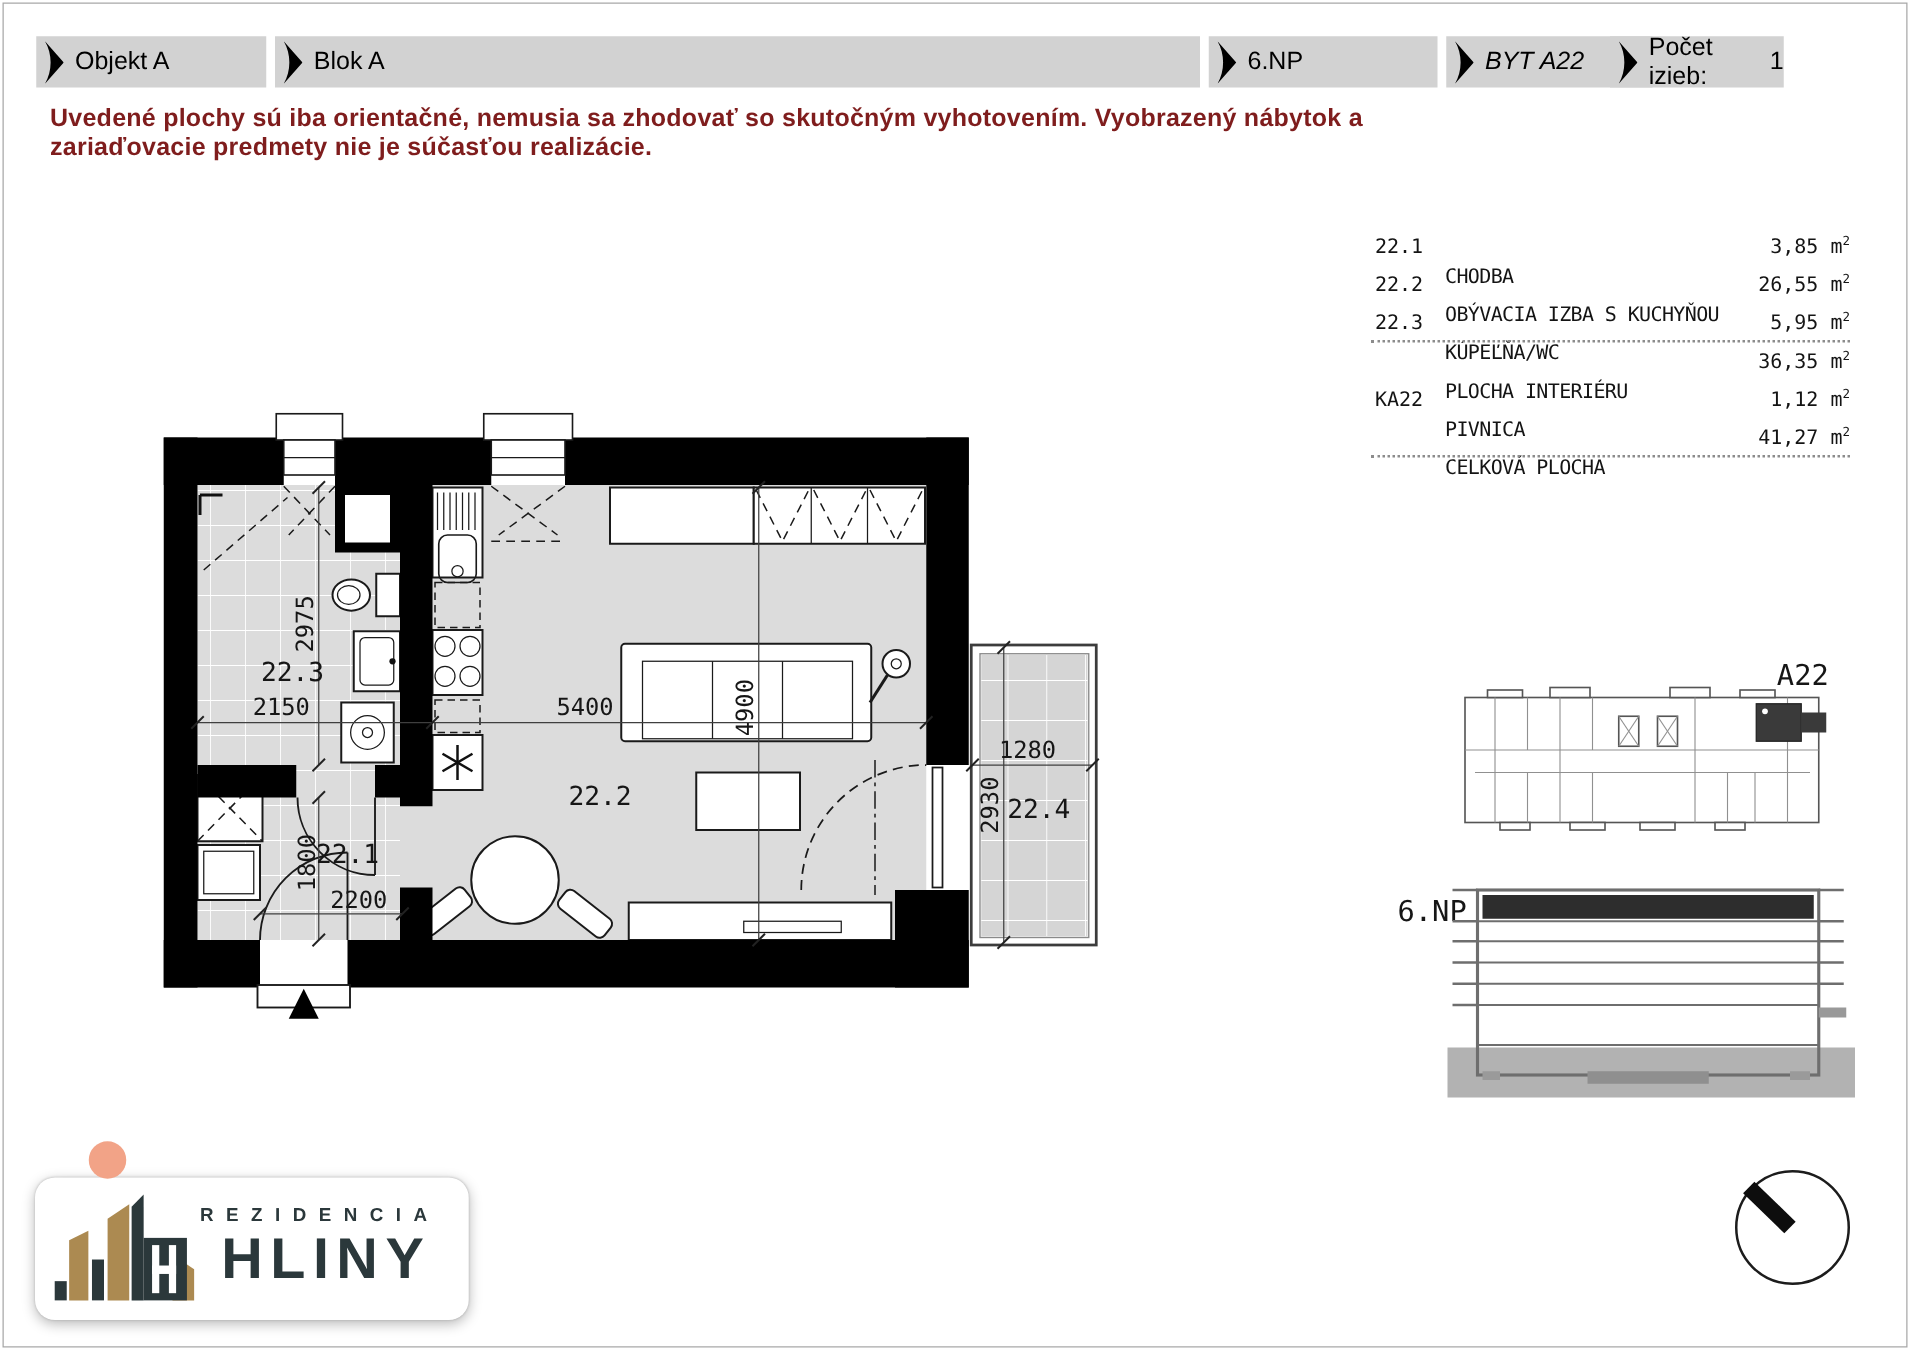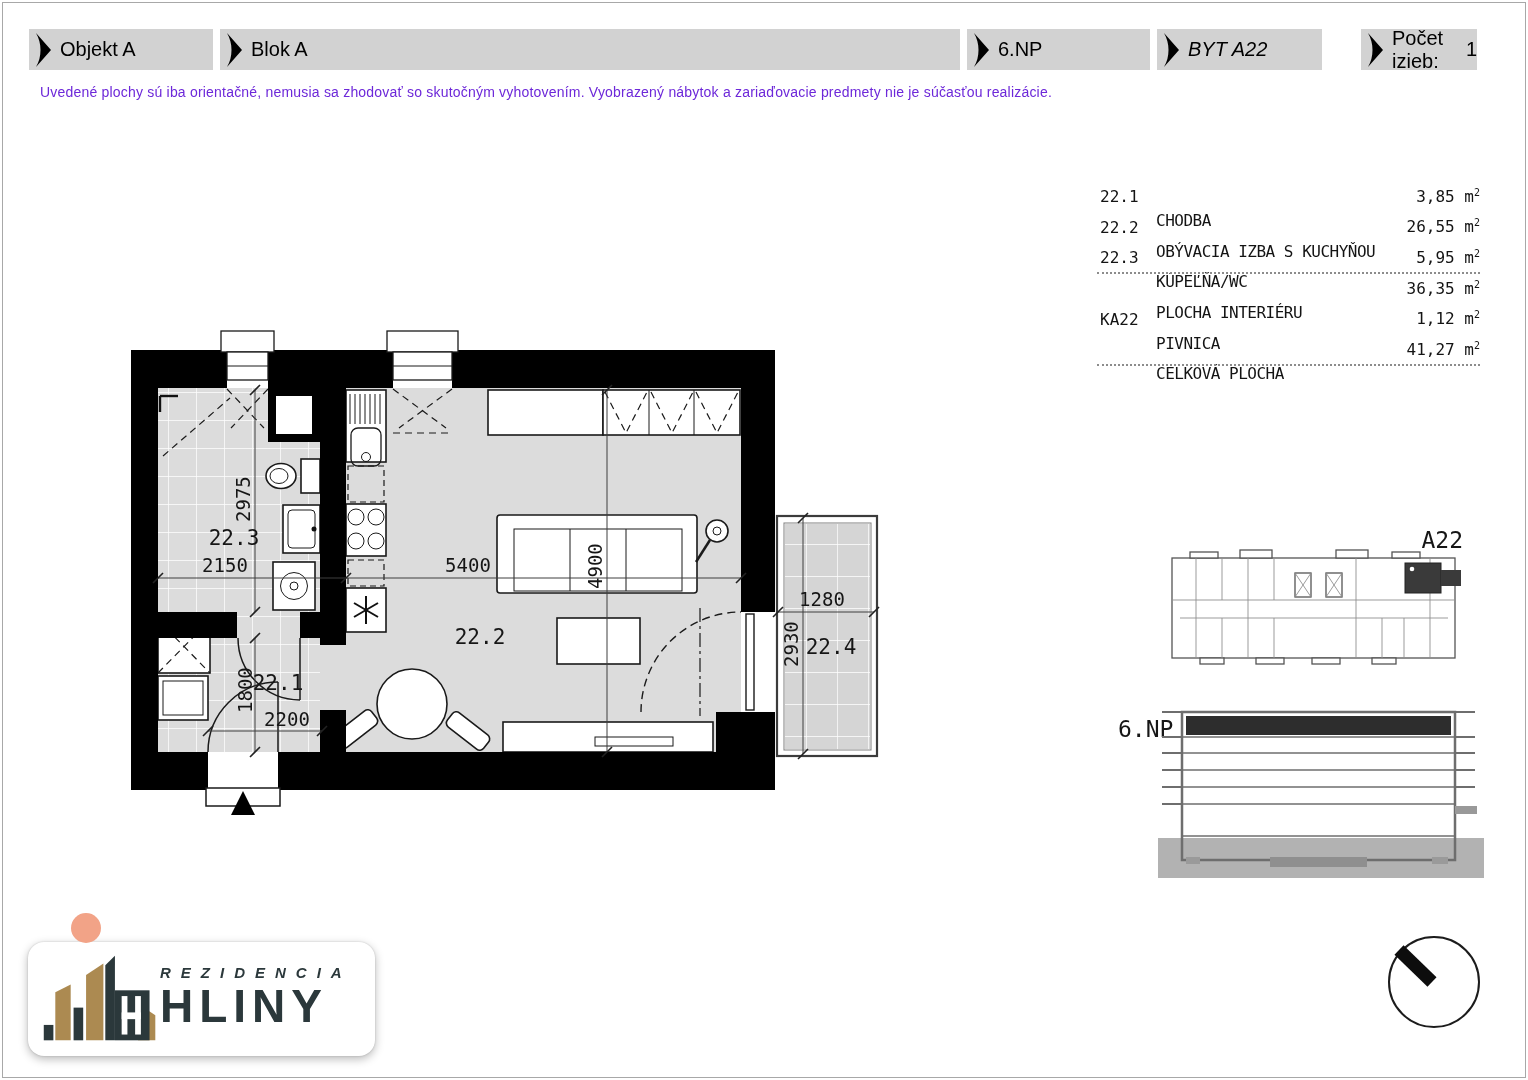--- a/index.html
+++ b/index.html
@@ -9,24 +9,24 @@
        border:1.5px solid #a8a8a8;pointer-events:none;}
   
   .seg{position:absolute;top:29px;height:41px;background:#d2d2d2;
        display:flex;align-items:center;gap:9px;padding-left:7px;box-sizing:border-box;
        font-size:20px;color:#000;}
   .seg svg{flex:0 0 auto;}
   .seg-1{left:29px;width:184px;}
   .seg-2{left:220px;width:740px;}
   .seg-3{left:967px;width:183px;}
   .seg-4{left:1157px;width:165px;font-style:italic;}
-  .seg-5{left:1361px;width:116px;}
+  .seg-5{left:1288px;width:139px;}
   .seg .val{margin-left:10px;}
   .disclaimer{position:absolute;left:40px;top:84px;width:1160px;
-       font-size:14px;font-weight:400;color:#6d28d9;letter-spacing:.2px;}
+       font-size:20px;font-weight:700;color:#7f1d1d;letter-spacing:.2px;}
   
   .area-table{position:absolute;left:1100px;top:181px;width:380px;
        font-family:"DejaVu Sans Mono", monospace;font-size:16px;color:#141414;}
   .arow{height:30.7px;display:flex;align-items:center;}
   .acode{width:56px;flex:0 0 auto;}
   .aname{flex:1 1 auto;white-space:nowrap;letter-spacing:-0.5px;margin-top:48px;}
   .aval{flex:0 0 auto;text-align:right;white-space:nowrap;}
   .aval sup{font-size:10px;}
   .asep{position:absolute;left:-3px;right:0;border-top:2px dotted #8c8c8c;height:0;}
   .asep-1{top:91px;} .asep-2{top:183px;}
@@ -50,23 +50,23 @@
   .keywall{stroke:#555;stroke-width:1.3;fill:#fff;}
   .elev{stroke:#6e6e6e;fill:none;}
   
   .logo-card{position:absolute;left:28px;top:942px;width:347px;height:114px;
        background:#fff;border-radius:16px;
        box-shadow:0 3px 10px rgba(0,0,0,.28), 0 0 2px rgba(0,0,0,.18);}
   .logo-dot{position:absolute;left:71px;top:913px;width:30px;height:30px;border-radius:50%;
        background:#f2a387;}
   .logo-mark{position:absolute;left:10px;top:8px;width:125px;height:96px;}
   .logo-text{position:absolute;left:132px;top:22px;width:200px;color:#2b383b;}
-  .logo-top{font-size:15px;font-weight:600;letter-spacing:10px;white-space:nowrap;font-style:italic;}
+  .logo-top{font-size:15px;font-weight:600;letter-spacing:10px;white-space:nowrap;}
   .logo-bottom{font-size:46px;font-weight:700;letter-spacing:6px;margin-top:2px;
-       white-space:nowrap;line-height:1;}
+       white-space:nowrap;line-height:1;margin-left:17px;}
 </style>
 </head>
 <body>
 
 <svg class="drawing" viewBox="0 0 1528 1080" aria-hidden="true">
   <defs>
     <pattern id="tile28" width="28" height="28" patternUnits="userSpaceOnUse">
       <path d="M28 0 H0 V28" fill="none" stroke="#ffffff" stroke-width="1.4"></path>
     </pattern>
     <pattern id="tile32" width="31" height="32" patternUnits="userSpaceOnUse">

